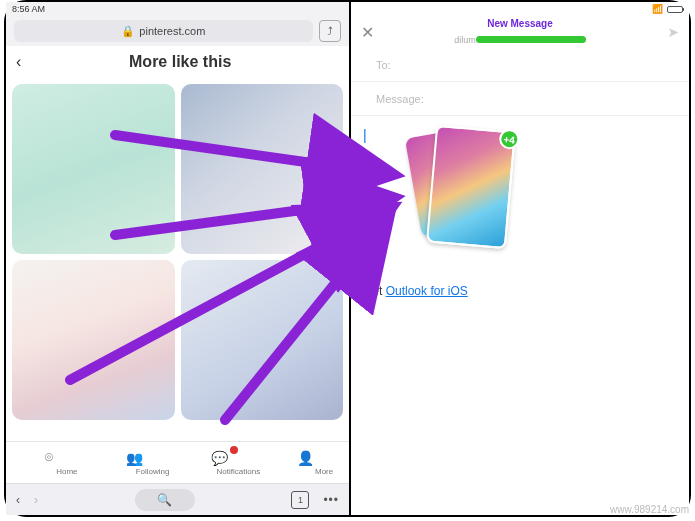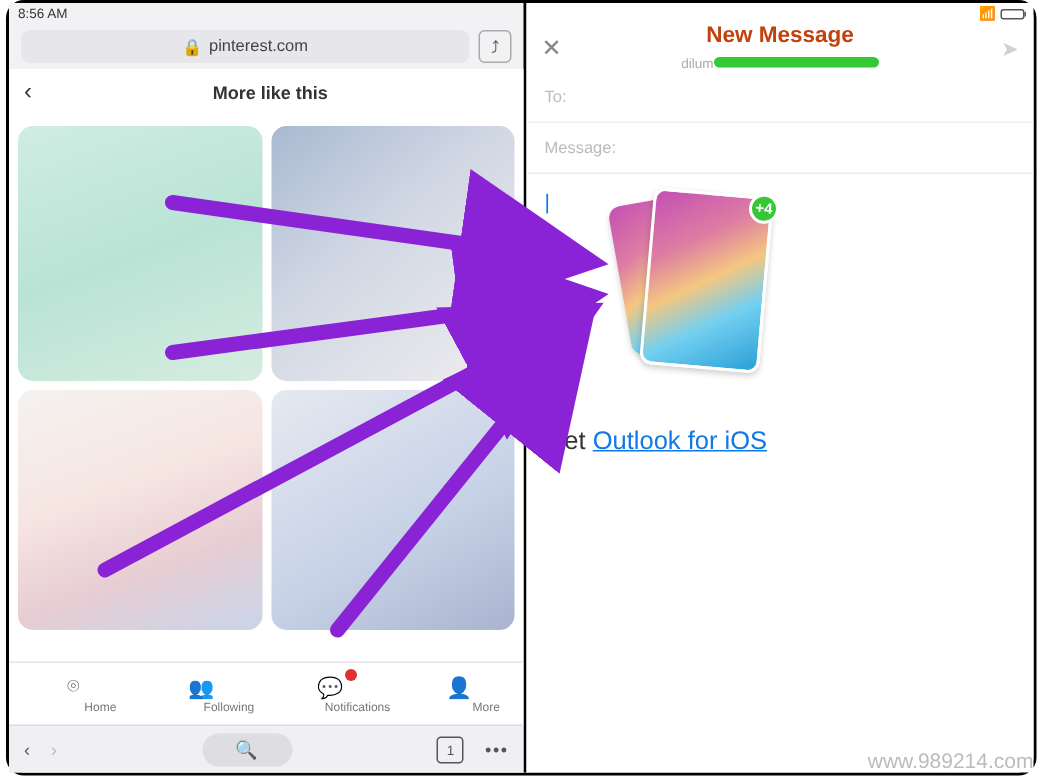--- a/index.html
+++ b/index.html
@@ -1,36 +1,36 @@
 <!DOCTYPE html>
 <html><head>
 <meta charset="utf-8">
 <style>
   * { box-sizing: border-box; margin: 0; padding: 0; }
   body { font-family: -apple-system, Helvetica, Arial, sans-serif; background: #fff; }
   .stage { width: 695px; height: 521px; position: relative; overflow: hidden; }
-  .device { position: absolute; left: 4px; top: 0; width: 687px; height: 517px; border: 2px solid #000; border-radius: 12px; background: #fff; }
+  .device { position: absolute; left: 4px; top: 0; width: 687px; height: 517px; border: 2px solid #000; border-radius: 22px; background: #fff; }
   .split { display: flex; width: 100%; height: 100%; }
   .left { width: 345px; height: 100%; border-right: 2px solid #000; position: relative; background: #f2f2f4; display: flex; flex-direction: column; }
   .right { flex: 1; position: relative; background: #fff; display: flex; flex-direction: column; }
   
   
   .statusbar { height: 14px; display: flex; align-items: center; font-size: 9px; color: #333; padding: 0 6px; }
   .statusbar .sp { flex: 1; }
   .statusbar .batt { width: 16px; height: 7px; border: 1px solid #555; border-radius: 2px; display: inline-block; margin-left: 3px; position: relative; }
   .statusbar .batt::after { content: ""; position: absolute; right: -2px; top: 1px; width: 1px; height: 3px; background: #555; }
   
   
   .url-row { height: 30px; display: flex; align-items: center; padding: 0 8px; gap: 6px; }
   .urlbar { flex: 1; height: 22px; background: #e7e6ea; border-radius: 6px; display: flex; align-items: center; justify-content: center; font-size: 11px; color: #444; gap: 4px; }
   .circle-btn { width: 22px; height: 22px; border: 1px solid #aaa; border-radius: 4px; display: flex; align-items: center; justify-content: center; font-size: 11px; color: #555; }
   
   .page-header { height: 32px; background: #fff; display: flex; align-items: center; padding: 0 10px; }
   .back-chev { font-size: 16px; color: #333; }
-  .page-title { flex: 1; text-align: center; font-size: 12px; font-weight: 600; color: #333; }
+  .page-title { flex: 1; text-align: center; font-size: 16px; font-weight: 600; color: #333; }
   
   .grid { flex: 1; background: #fff; padding: 6px; display: grid; grid-template-columns: 1fr 1fr; grid-template-rows: 170px 160px; gap: 6px; overflow: hidden; }
   .tile { border-radius: 10px; position: relative; overflow: hidden; }
   .t1 { background: linear-gradient(160deg, #d0ede2 0%, #b9e3d6 50%, #d6ece0 100%); }
   .t2 { background: linear-gradient(140deg, #a9b9d1 0%, #cfd6e3 40%, #f0eef0 100%); }
   .t3 { background: linear-gradient(160deg, #f4f2f0 0%, #f6e6e2 40%, #e7cdd3 70%, #c9d5ea 100%); }
   .t4 { background: linear-gradient(150deg, #e5eaf1 0%, #c6d1e6 60%, #aab3cf 100%); }
   
   .bottombar { height: 42px; background: #fff; border-top: 1px solid #e5e5e8; display: flex; }
   .bitem { flex: 1; display: flex; flex-direction: column; align-items: center; justify-content: center; gap: 1px; color: #777; position: relative; }
@@ -41,39 +41,39 @@
   .sys-toolbar { height: 32px; background: #f0eff3; border-top: 1px solid #ddd; display: flex; align-items: center; padding: 0 10px; gap: 14px; }
   .sys-toolbar .sp { flex: 1; }
   .sq { display: flex; align-items: center; justify-content: center; font-size: 12px; color: #555; }
   .search-cap { width: 60px; height: 22px; background: #dedde2; border-radius: 11px; display: flex; align-items: center; justify-content: center; font-size: 12px; color: #666; }
   .tabsq { width: 18px; height: 18px; border: 1px solid #555; border-radius: 3px; display: flex; align-items: center; justify-content: center; font-size: 9px; color: #555; }
   
   
   .mail-head { height: 32px; display: flex; align-items: center; padding: 0 10px; position: relative; }
   .close-x { font-size: 16px; color: #888; }
   .mail-center { position: absolute; left: 0; right: 0; text-align: center; }
-  .mail-title { font-size: 15px; font-weight: 600; color: #c2410c; }
+  .mail-title { font-size: 10px; font-weight: 600; color: #6d28d9; }
   .greenbar { display: inline-block; width: 110px; height: 7px; background: #34c934; border-radius: 4px; margin-top: 1px; }
   .greenpref { font-size: 9px; color: #aaa; }
   .send-ic { position: absolute; right: 10px; font-size: 14px; color: #cfcfd4; }
   
-  .field { height: 34px; border-bottom: 1px solid #eee; display: flex; align-items: center; padding: 0 12px; font-size: 11px; color: #bbb; }
+  .field { height: 34px; border-bottom: 1px solid #eee; display: flex; align-items: center; padding: 0 25px; font-size: 11px; color: #bbb; }
   .body-area { padding: 10px 12px; position: relative; flex: 1; }
   .cursor { color: #1077e6; font-size: 14px; }
   
   .attach-wrap { position: absolute; left: 54px; top: 0; width: 120px; height: 140px; }
   .att-img { position: absolute; border-radius: 8px; background: linear-gradient(150deg, #c44fb4 0%, #de7ea2 30%, #f4c780 50%, #73d0f0 70%, #2a9fd8 100%); box-shadow: 0 2px 4px rgba(0,0,0,.2); }
   .att-a { width: 70px; height: 100px; left: 8px; top: 16px; transform: rotate(-10deg); }
   .att-b { width: 80px; height: 118px; left: 26px; top: 12px; transform: rotate(5deg); border: 2px solid #fff; }
   .att-badge { position: absolute; right: -6px; top: -4px; width: 20px; height: 20px; background: #34c934; border: 2px solid #fff; border-radius: 50%; display: flex; align-items: center; justify-content: center; color: #fff; font-size: 10px; font-weight: 600; }
   
-  .sig { margin-top: 140px; font-size: 17px; color: #333; }
+  .sig { margin-top: 140px; font-size: 12px; color: #333; }
   .sig a { color: #1077e6; text-decoration: underline; }
   
-  .watermark { position: absolute; right: 6px; bottom: 6px; font-size: 14px; color: #bbb; }
+  .watermark { position: absolute; right: 6px; bottom: 6px; font-size: 10px; color: #bbb; }
   
   #arrows-layer { position: absolute; left: 0; top: 0; width: 695px; height: 521px; pointer-events: none; }
 </style>
 </head>
 <body>
 
 <div class="stage">
   <div class="device">
     <div class="split">
 

